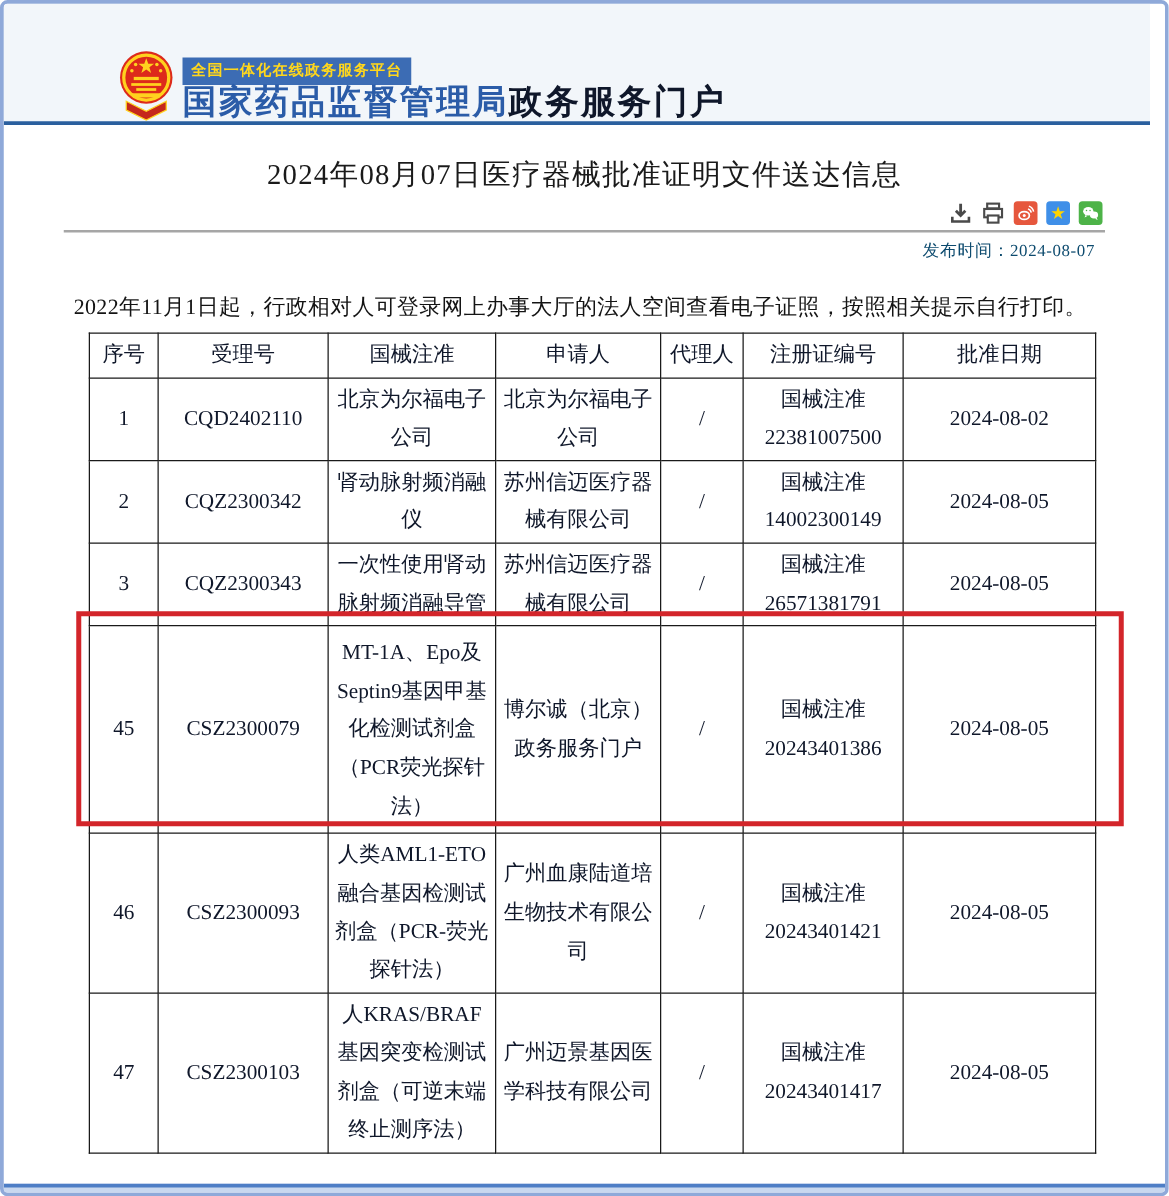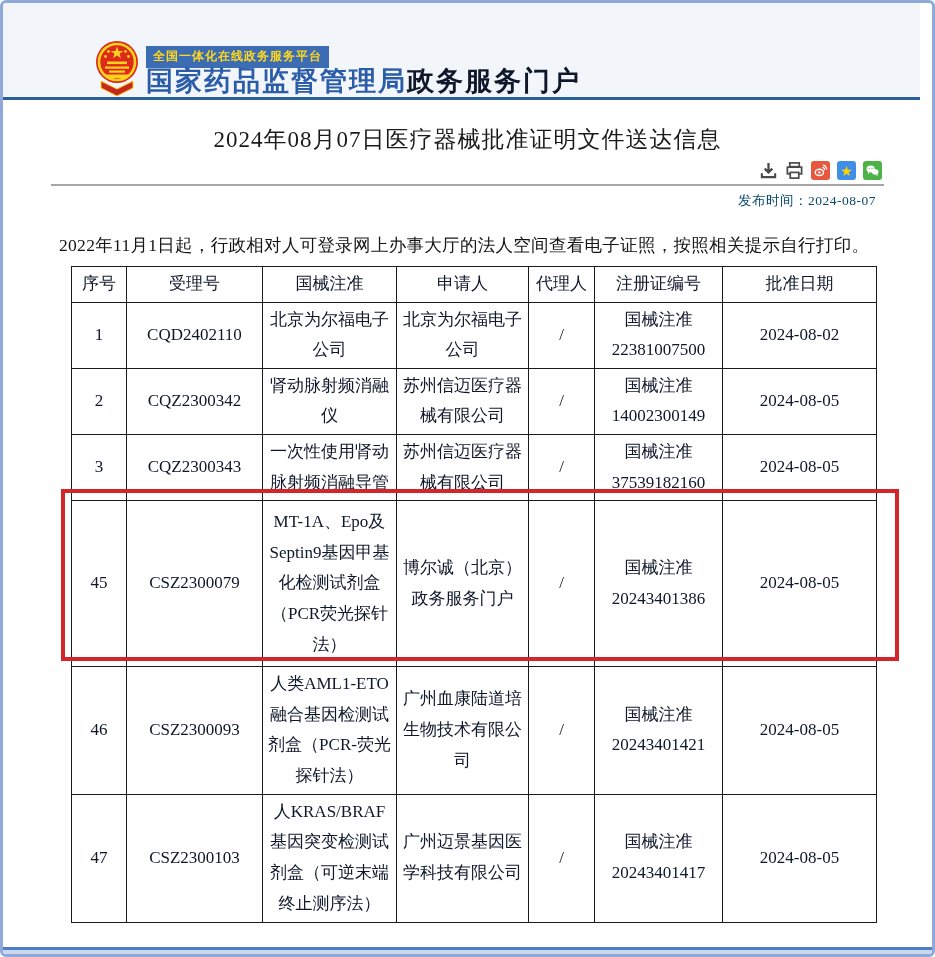--- a/index.html
+++ b/index.html
@@ -180,21 +180,21 @@
           <td>2024-08-05</td>
         </tr>
         <tr>
           <td>3</td>
           <td>CQZ2300343</td>
           <td>一次性使用肾动脉射频消融导管</td>
           <td>苏州信迈医疗器械有限公司</td>
           <td>/</td>
           <td>
               <span class="blk">国械注准</span>
-              <span class="blk">37539182160</span>
+              <span class="blk">26571381791</span>
             </td>
           <td>2024-08-05</td>
         </tr>
         <tr>
           <td>45</td>
           <td>CSZ2300079</td>
           <td>MT-1A、Epo及Septin9基因甲基化检测试剂盒（PCR荧光探针法）</td>
           <td>博尔诚（北京）政务服务门户</td>
           <td>/</td>
           <td>

